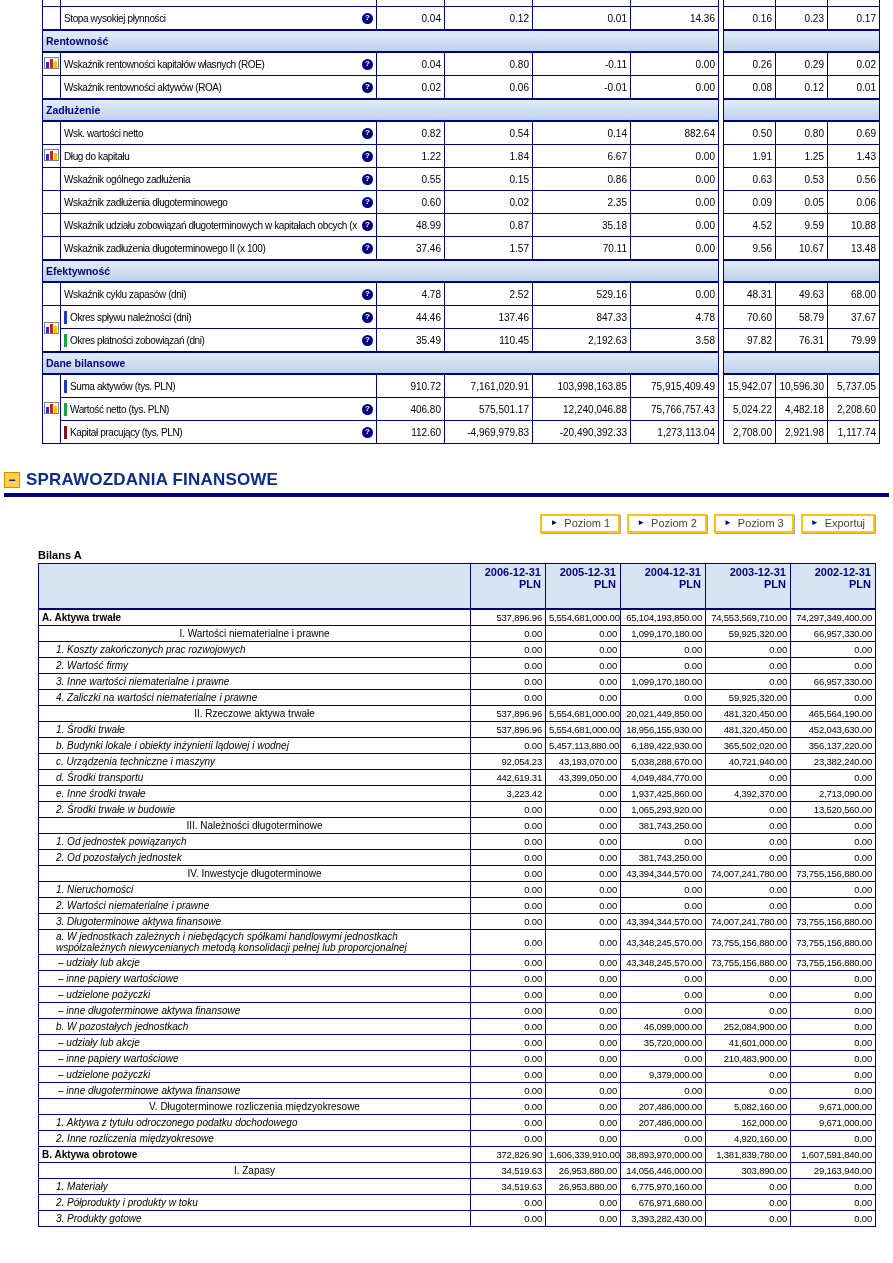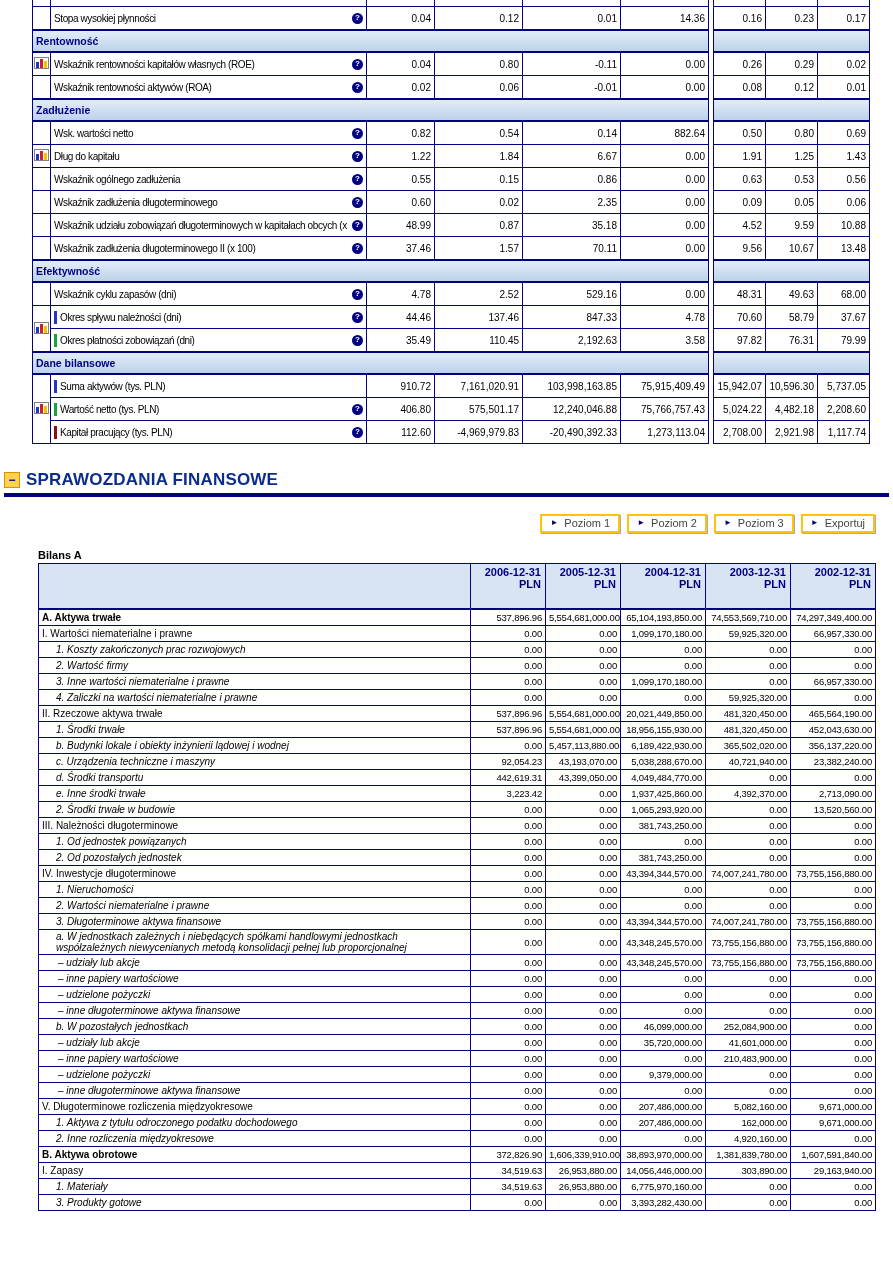--- a/index.html
+++ b/index.html
@@ -1,20 +1,20 @@
 <!DOCTYPE html>
 <html><head>
 <meta charset="utf-8">
 <style>
   html,body{margin:0;padding:0;background:#fff;}
   body{width:893px;height:1263px;overflow:hidden;font-family:"Liberation Sans",sans-serif;}
   .page{position:relative;width:893px;}
 
   
-  #ratios{border-collapse:collapse;table-layout:fixed;margin-left:32px;width:837px;padding-left:28px;}
+  #ratios{border-collapse:collapse;table-layout:fixed;margin-left:42px;width:837px;padding-left:28px;}
   #ratios td{border:1px solid #000080;font-size:10px;color:#000;padding:0 3px;height:22px;
              overflow:hidden;white-space:nowrap;vertical-align:middle;}
   #ratios td.num{text-align:right;}
   #ratios td.icn{padding:0;text-align:center;vertical-align:middle;}
   #ratios td.gap{border-top-style:hidden;border-bottom-style:hidden;background:#fff;padding:0;}
   #ratios tr.partial td{border-top-style:hidden;height:6px;line-height:0;padding:0;}
   #ratios tr.sec-row td.sec{background:linear-gradient(#e2ecf8,#bcd2ea);color:#000080;
              font-weight:bold;height:15px;font-size:10.5px;border-top-width:2px;border-bottom-width:2px;}
   .lblwrap{display:flex;align-items:center;gap:3px;}
   .lbltxt{flex:1;overflow:hidden;letter-spacing:-0.4px;}
@@ -36,21 +36,21 @@
   .btn .arrow{color:#000080;font-size:8px;line-height:1;}
 
   
   .bilans-title{margin:16px 0 2px 38px;font-weight:bold;font-size:11px;color:#000;}
   #bilans{border-collapse:collapse;table-layout:fixed;margin-left:38px;width:837px;}
   #bilans th{border:1px solid #000080;border-bottom-width:2px;background:#d8e4f2;color:#000080;
              font-weight:bold;font-size:11px;text-align:right;vertical-align:top;height:40px;padding:2px 4px;}
   #bilans td{border:1px solid #000080;font-size:10px;color:#000;padding:1px 3px;height:13px;vertical-align:middle;}
   #bilans td.num{text-align:right;font-size:9.5px;letter-spacing:-0.2px;white-space:nowrap;overflow:hidden;}
   #bilans td.lb{font-weight:bold;}
-  #bilans td.lr{}
+  #bilans td.lr{text-align:center;}
   #bilans td.ln,#bilans td.ll{font-style:italic;padding-left:17px;}
   #bilans td.ld{font-style:italic;padding-left:19px;}
 </style>
 </head>
 <body>
 
 <div class="page">
 
   <table id="ratios">
     <colgroup>
@@ -721,20 +721,28 @@
         </tr>
         <tr>
           <td class="ln">1. Materiały</td>
           <td class="num">34,519.63</td>
           <td class="num">26,953,880.00</td>
           <td class="num">6,775,970,160.00</td>
           <td class="num">0.00</td>
           <td class="num">0.00</td>
         </tr>
         <tr>
+          <td class="ln">2. Półprodukty i produkty w toku</td>
+          <td class="num">0.00</td>
+          <td class="num">0.00</td>
+          <td class="num">676,971,680.00</td>
+          <td class="num">0.00</td>
+          <td class="num">0.00</td>
+        </tr>
+        <tr>
           <td class="ln">3. Produkty gotowe</td>
           <td class="num">0.00</td>
           <td class="num">0.00</td>
           <td class="num">3,393,282,430.00</td>
           <td class="num">0.00</td>
           <td class="num">0.00</td>
         </tr>
       </tbody>
   </table>
 

